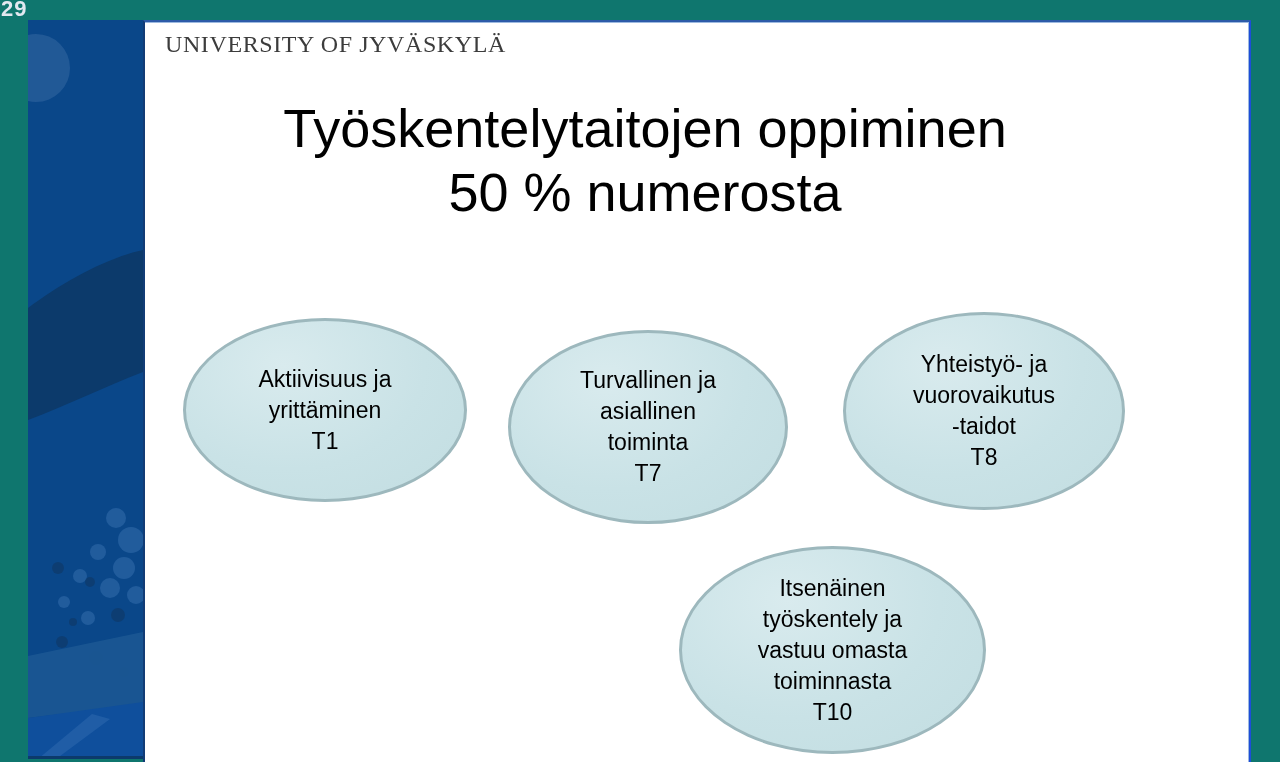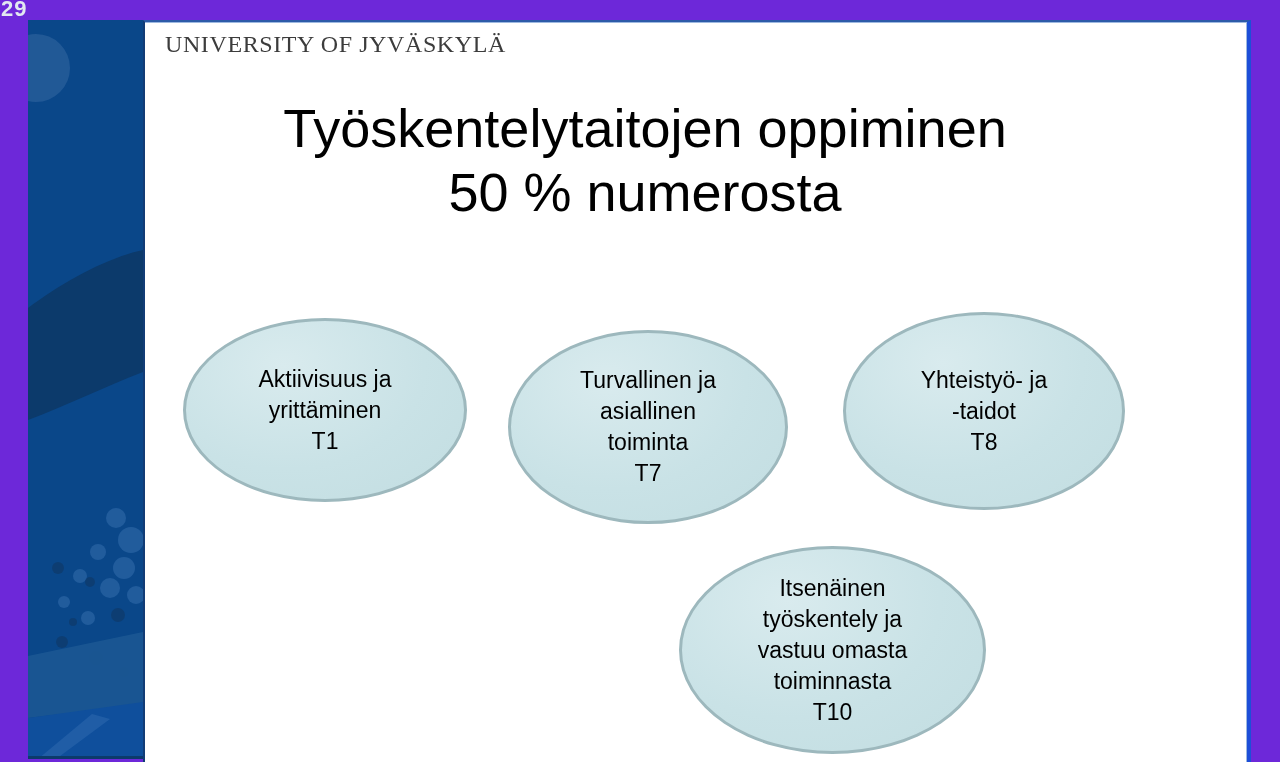--- a/index.html
+++ b/index.html
@@ -1,26 +1,26 @@
 <!DOCTYPE html>
 <html><head>
 <meta charset="utf-8">
 <style>
   html,body{margin:0;padding:0;background:#ffffff;}
-  .canvas{position:relative;width:1280px;height:762px;overflow:hidden;background:#6d28d9;
+  .canvas{position:relative;width:1280px;height:762px;overflow:hidden;background:#0f766e;
           font-family:"Liberation Sans",sans-serif;}
 
   .page-number{position:absolute;left:1px;top:-4px;font-size:22px;font-weight:bold;
                color:#e2e8f0;letter-spacing:1px;}
 
   .sidebar{position:absolute;left:28px;top:20px;width:115px;height:739px;}
   .sidebar svg{display:block;width:100%;height:100%;}
 
   .slide{position:absolute;left:143px;top:20px;width:1108px;height:742px;background:#ffffff;
-         border-top:2px solid #2d5ba8;border-right:4px solid #1d4ed8;border-left:2px solid #123c76;
+         border-top:2px solid #2d5ba8;border-right:2px solid #1d4ed8;border-left:2px solid #123c76;
          box-shadow:inset 0 1px 0 #9db9e0, inset -1px 0 0 #9db9e0;box-sizing:border-box;}
 
   .header{position:absolute;left:20px;top:9px;font-family:"Liberation Serif",serif;
           font-size:24px;color:#3c3c3c;letter-spacing:0.6px;}
 
   .title{position:absolute;left:15px;top:74px;width:970px;text-align:center;
          font-size:54px;line-height:64px;color:#000000;}
   .title .u{text-decoration-thickness:4px;text-underline-offset:7px;}
 
   .ellipse{position:absolute;border-radius:50%;box-sizing:border-box;
@@ -92,20 +92,21 @@
 
     <div class="ellipse e2">
       <span class="el-line">Turvallinen ja</span>
       <span class="el-line">asiallinen</span>
       <span class="el-line">toiminta</span>
       <span class="el-line">T7</span>
     </div>
 
     <div class="ellipse e3">
       <span class="el-line">Yhteistyö- ja</span>
+      <span class="el-line">vuorovaikutus</span>
       <span class="el-line">-taidot</span>
       <span class="el-line">T8</span>
     </div>
 
 
     <div class="ellipse e5">
       <span class="el-line">Itsenäinen</span>
       <span class="el-line">työskentely ja</span>
       <span class="el-line">vastuu omasta</span>
       <span class="el-line">toiminnasta</span>

